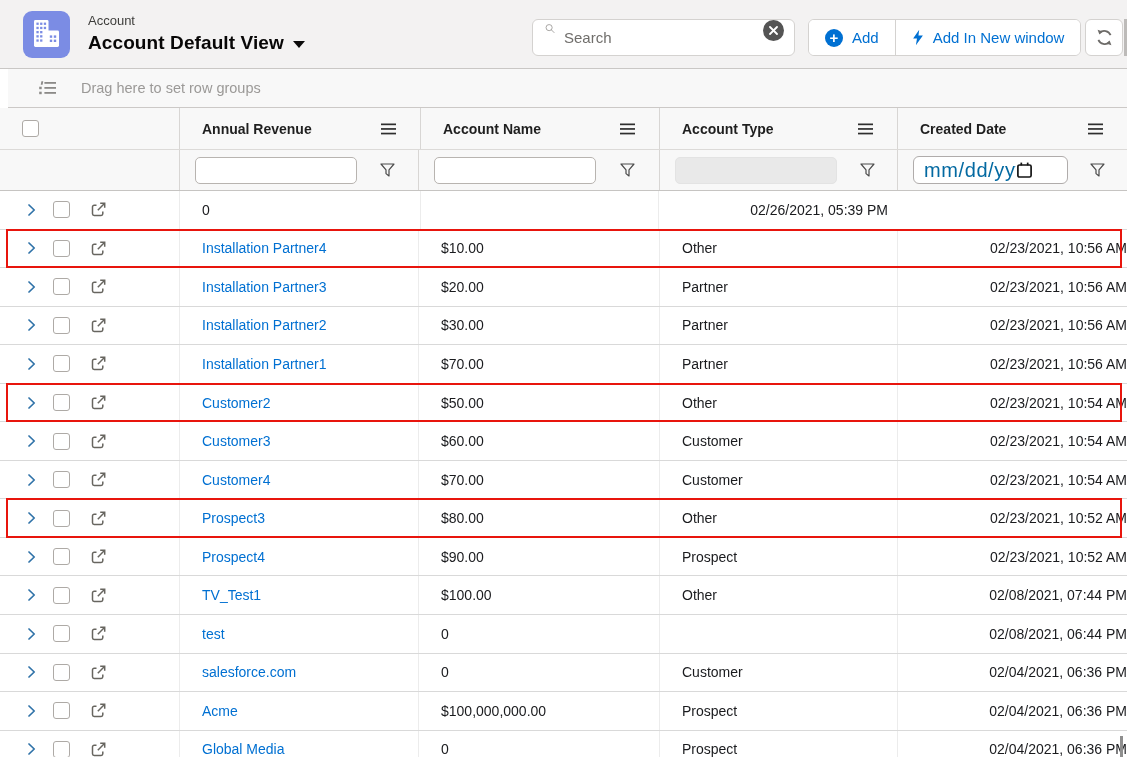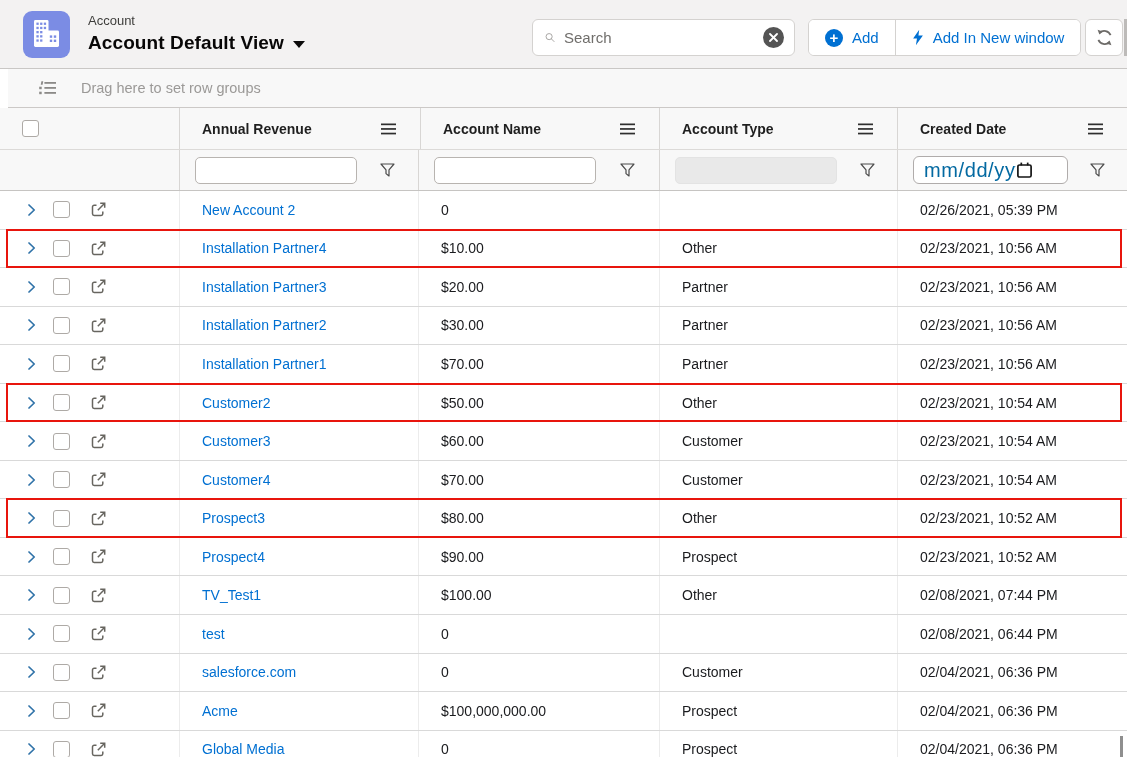--- a/index.html
+++ b/index.html
@@ -14,21 +14,21 @@
   .app-icon { position:absolute; left:23px; top:11px; width:47px; height:47px;
     border-radius:9px; background:#7b8ce4; display:flex; align-items:center; justify-content:center; }
   .entity-titles { position:absolute; left:88px; top:12px; }
   .entity-label { font-size:13px; color:#3e3e3c; line-height:17px; }
   .view-title-row { display:flex; align-items:center; margin-top:3px; cursor:pointer; }
   .view-title { font-size:19px; font-weight:700; color:#080707; letter-spacing:.1px; }
   .caret-down { width:0; height:0; border-left:6px solid transparent; border-right:6px solid transparent;
     border-top:7px solid #0b0b0b; margin-left:9px; margin-top:3px; }
   
   .search-box { position:absolute; left:532px; top:19px; width:263px; height:37px;
-    background:#fff; border:1px solid #d4d2d0; border-radius:6px; display:flex; align-items:center; padding:0 10px 0 12px; }
+    background:#fff; border:1px solid #d4d2d0; border-radius:6px; display:flex; padding:0 10px 0 12px; }
   .search-box input { flex:1; border:none; outline:none; font-size:15px; color:#1a1b1e;
     font-family:"Liberation Sans",sans-serif; background:transparent; margin-left:9px; }
   .search-box input::placeholder { color:#706e6b; }
   .clear-btn { width:21px; height:21px; border-radius:50%; background:#545454; display:flex;
     align-items:center; justify-content:center; cursor:pointer; flex:none; }
   
   .btn-group { position:absolute; left:808px; top:19px; height:37px; display:flex;
     background:#fff; border:1px solid #d4d2d0; border-radius:6px; overflow:hidden; }
   .btn { display:flex; align-items:center; gap:9px; padding:0 16px; background:#fff; border:none;
     font-family:"Liberation Sans",sans-serif; font-size:15px; color:#0070d2; cursor:pointer; }
@@ -37,21 +37,21 @@
     font-size:15px; font-weight:700; line-height:17px; text-align:center; display:inline-block; }
   .refresh-btn { position:absolute; left:1085px; top:19px; width:38px; height:37px; background:#fff;
     border:1px solid #d4d2d0; border-radius:6px; display:flex; align-items:center; justify-content:center; cursor:pointer; }
   .edge-strip-top { position:absolute; left:1124px; top:19px; width:3px; height:37px; background:#bdbbb9; }
   
   .group-bar { position:absolute; left:8px; top:69px; width:1127px; height:39px; background:#f8f8f8;
     border-bottom:1px solid #ccc9c7; display:flex; align-items:center; }
   .group-bar .gb-icon { margin-left:30px; }
   .group-bar .gb-text { margin-left:24px; font-size:14.5px; color:#9b9997; }
   
-  .w0 { width:180px; } .w1 { width:239px; } .w2 { width:241px; } .w3 { width:238px; } .w4 { width:229px; }
+  .w0 { width:180px; } .w1 { width:239px; } .w2 { width:241px; } .w3 { width:238px; } .w4 { width:229px;justify-content:flex-end; }
   .grid-header { position:absolute; left:0; top:108px; width:1127px; height:42px; background:#f8f8f8;
     border-bottom:1px solid #dcdad8; display:flex; }
   .grid-filter { position:absolute; left:0; top:150px; width:1127px; height:41px; background:#f8f8f8;
     border-bottom:1px solid #c6c4c2; display:flex; }
   .hcell, .fcell { display:flex; align-items:center; border-right:1px solid #d8d6d4; }
   .hcell.last, .fcell.last { border-right:none; }
   .hcell .col-label { font-size:14px; font-weight:700; color:#1f1f1f; margin-left:22px; }
   .hcell .spacer, .row .spacer { flex:1; }
   .menu-icon { margin-right:24px; cursor:pointer; display:flex; }
   .hdr-checkbox { margin-left:22px; }
@@ -283,23 +283,20 @@
       </span>
       <span class="checkbox"></span>
       <span class="ext">
         <svg width="15" height="15" viewBox="0 0 15 15">
           <path d="M5.5 3.2 H3.2 A1.7 1.7 0 0 0 1.5 4.9 V11.8 A1.7 1.7 0 0 0 3.2 13.5 H10.1 A1.7 1.7 0 0 0 11.8 11.8 V9.5" fill="none" stroke="#67655f" stroke-width="1.5"></path>
           <line x1="6.8" y1="8.2" x2="13.2" y2="1.8" stroke="#67655f" stroke-width="1.5"></line>
           <polyline points="9.2,1.3 13.7,1.3 13.7,5.8" fill="none" stroke="#67655f" stroke-width="1.5"></polyline>
         </svg>
       </span>
     </div>
-    <div class="cell w1">
-      <a class="name-link">New Account 2</a>
-    </div>
     <div class="cell w2">
           <span class="txt rev">0</span>
         </div>
     <div class="cell w3">
           <span class="txt typ"></span>
         </div>
     <div class="cell w4 last">
           <span class="txt dat">02/26/2021, 05:39 PM</span>
         </div>
 

